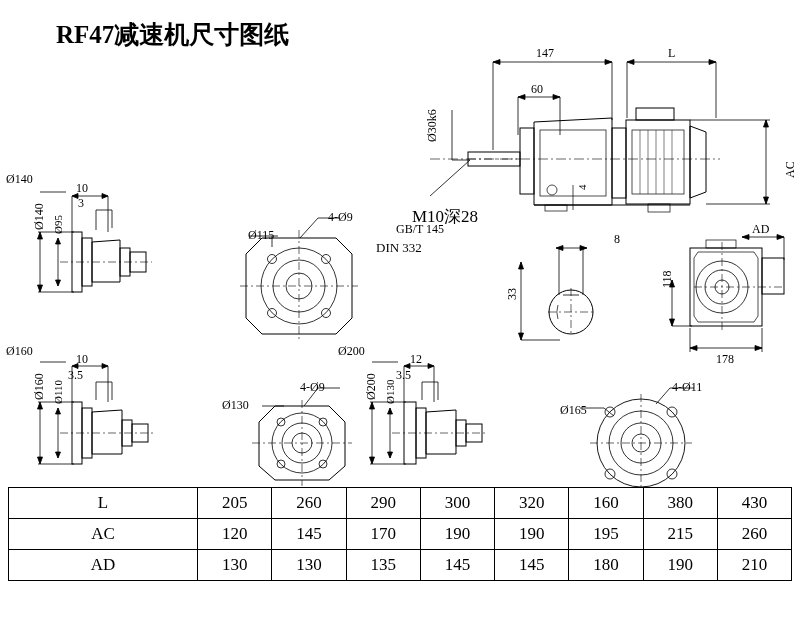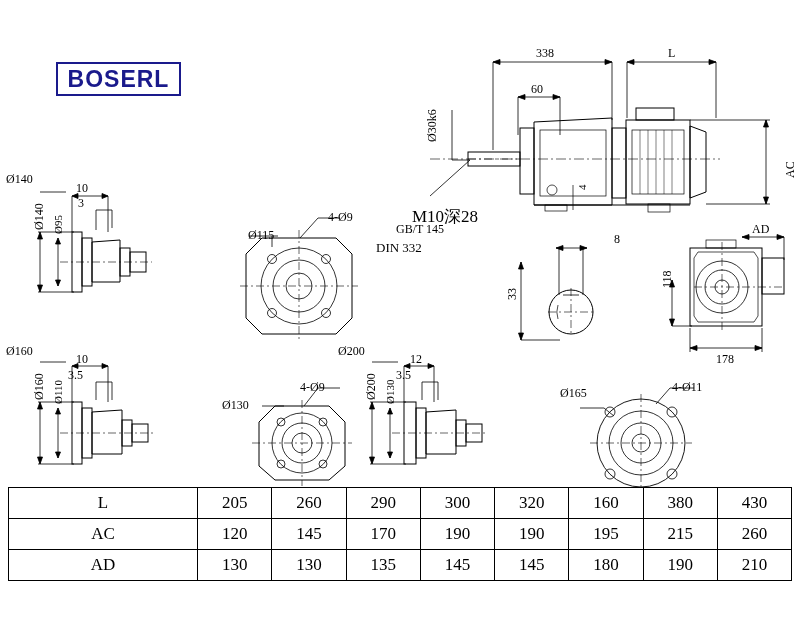--- a/index.html
+++ b/index.html
@@ -52,24 +52,22 @@
   .tbl .hdr-cell{line-height:1.05;font-size:17px;}
   .tbl .hdr-cn{font-family:"Liberation Sans", sans-serif;font-size:16px;}
   .tbl .hdr-en{font-family:"Liberation Mono", monospace;font-size:15px;letter-spacing:2px;}
   svg{display:block;}
 </style>
 </head>
 <body>
 
 <div id="stage">
 
-
-  <div class="abs logo-box">
-    <span class="logo-text">BOSERL</span>
-  </div>
+  <div class="abs title">RF47减速机尺寸图纸</div>
+
 
   <svg class="abs" style="left:0;top:0;" width="800" height="487">
     <g stroke="#000" fill="none" stroke-width="1">
 
       <g stroke-width="0.8">
         <line x1="493" y1="62" x2="612" y2="62"></line>
         <path d="M493 62 l7 -2.5 l0 5 z" fill="#000"></path>
         <path d="M612 62 l-7 -2.5 l0 5 z" fill="#000"></path>
         <line x1="493" y1="62" x2="493" y2="150"></line>
         <line x1="612" y1="62" x2="612" y2="120"></line>
@@ -344,21 +342,21 @@
           <line x1="670" y1="388" x2="694" y2="388"></line>
           <line x1="670" y1="388" x2="656" y2="404"></line>
           <line x1="580" y1="408" x2="604" y2="408"></line>
           <line x1="604" y1="408" x2="614" y2="416"></line>
         </g>
       </g>
 
     </g>
   </svg>
 
-  <div class="abs lbl" style="left:536px;top:46px;">338</div>
+  <div class="abs lbl" style="left:536px;top:46px;">147</div>
   <div class="abs lbl" style="left:668px;top:46px;">L</div>
   <div class="abs lbl" style="left:531px;top:82px;">60</div>
   <div class="abs lbl" style="left:425px;top:142px;"><span class="rot90" style="display:inline-block;">Ø30k6</span></div>
   <div class="abs lbl" style="left:783px;top:178px;"><span class="rot90" style="display:inline-block;">AC</span></div>
   <div class="abs lbl" style="left:752px;top:222px;">AD</div>
   <div class="abs lbl s" style="left:576px;top:190px;"><span class="rot90" style="display:inline-block;">4</span></div>
   <div class="abs lbl" style="left:412px;top:205px;font-size:17px;">M10深28</div>
   <div class="abs lbl" style="left:396px;top:222px;font-size:12px;">GB/T 145</div>
   <div class="abs lbl" style="left:376px;top:240px;font-size:13px;">DIN 332</div>
   <div class="abs lbl" style="left:614px;top:232px;">8</div>
@@ -381,21 +379,21 @@
   <div class="abs lbl s" style="left:52px;top:404px;"><span class="rot90" style="display:inline-block;">Ø110</span></div>
   <div class="abs lbl" style="left:222px;top:398px;">Ø130</div>
   <div class="abs lbl" style="left:300px;top:380px;">4-Ø9</div>
 
   <div class="abs lbl" style="left:338px;top:344px;">Ø200</div>
   <div class="abs lbl" style="left:410px;top:352px;">12</div>
   <div class="abs lbl" style="left:396px;top:368px;">3.5</div>
   <div class="abs lbl" style="left:364px;top:400px;"><span class="rot90" style="display:inline-block;">Ø200</span></div>
   <div class="abs lbl s" style="left:384px;top:404px;"><span class="rot90" style="display:inline-block;">Ø130</span></div>
   <div class="abs lbl" style="left:672px;top:380px;">4-Ø11</div>
-  <div class="abs lbl" style="left:560px;top:386px;text-align:center;">Ø165</div>
+  <div class="abs lbl" style="left:560px;top:403px;text-align:center;">Ø165</div>
 
   <table class="tbl">
     <tbody>
       <tr>
         <td class="firstcol">L</td>
         <td>205</td>
         <td>260</td>
         <td>290</td>
         <td>300</td>
         <td>320</td>

